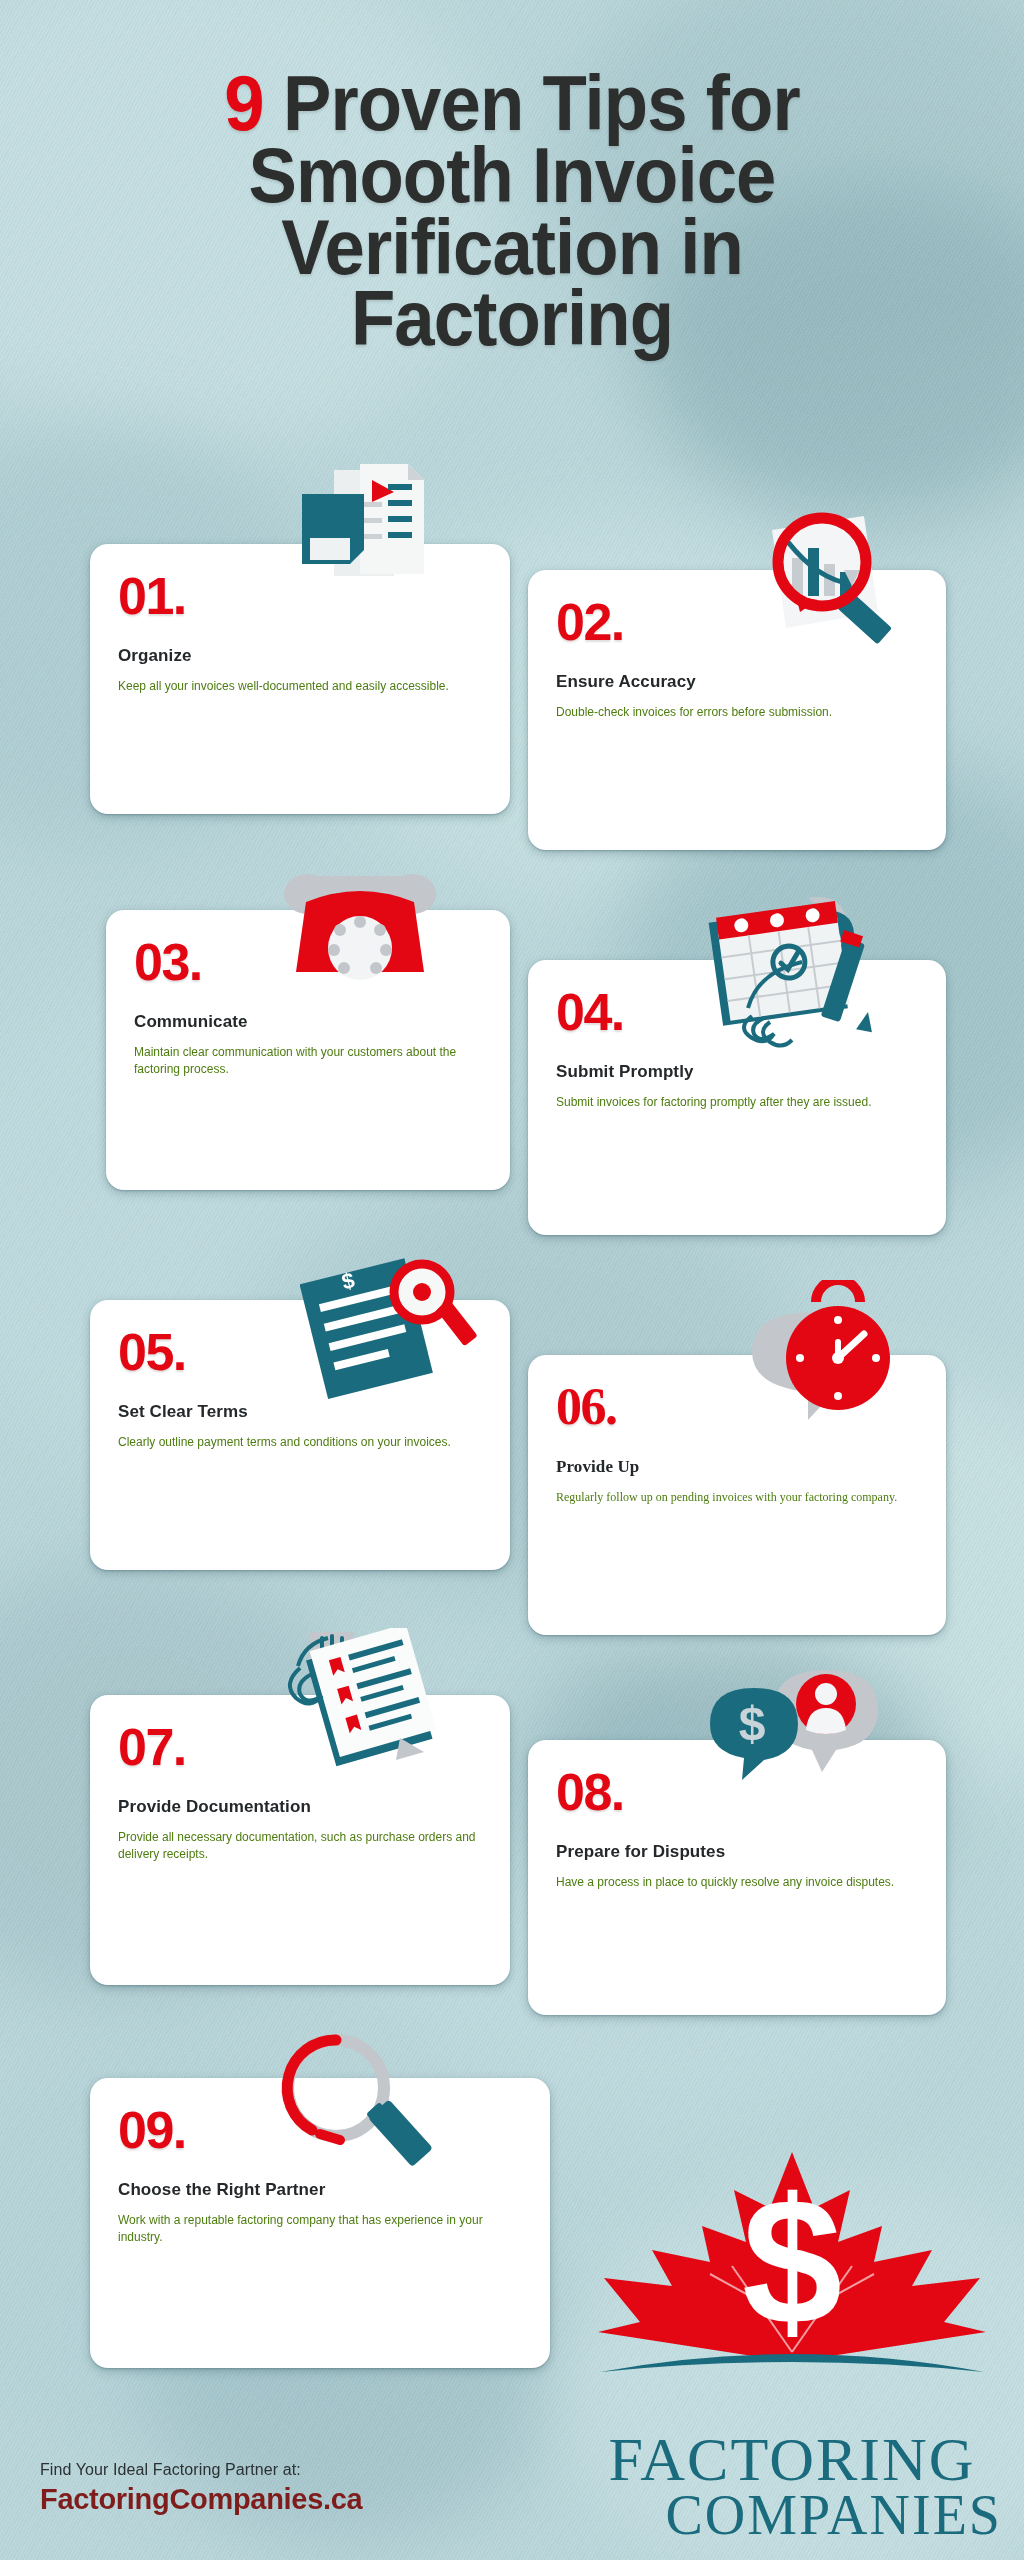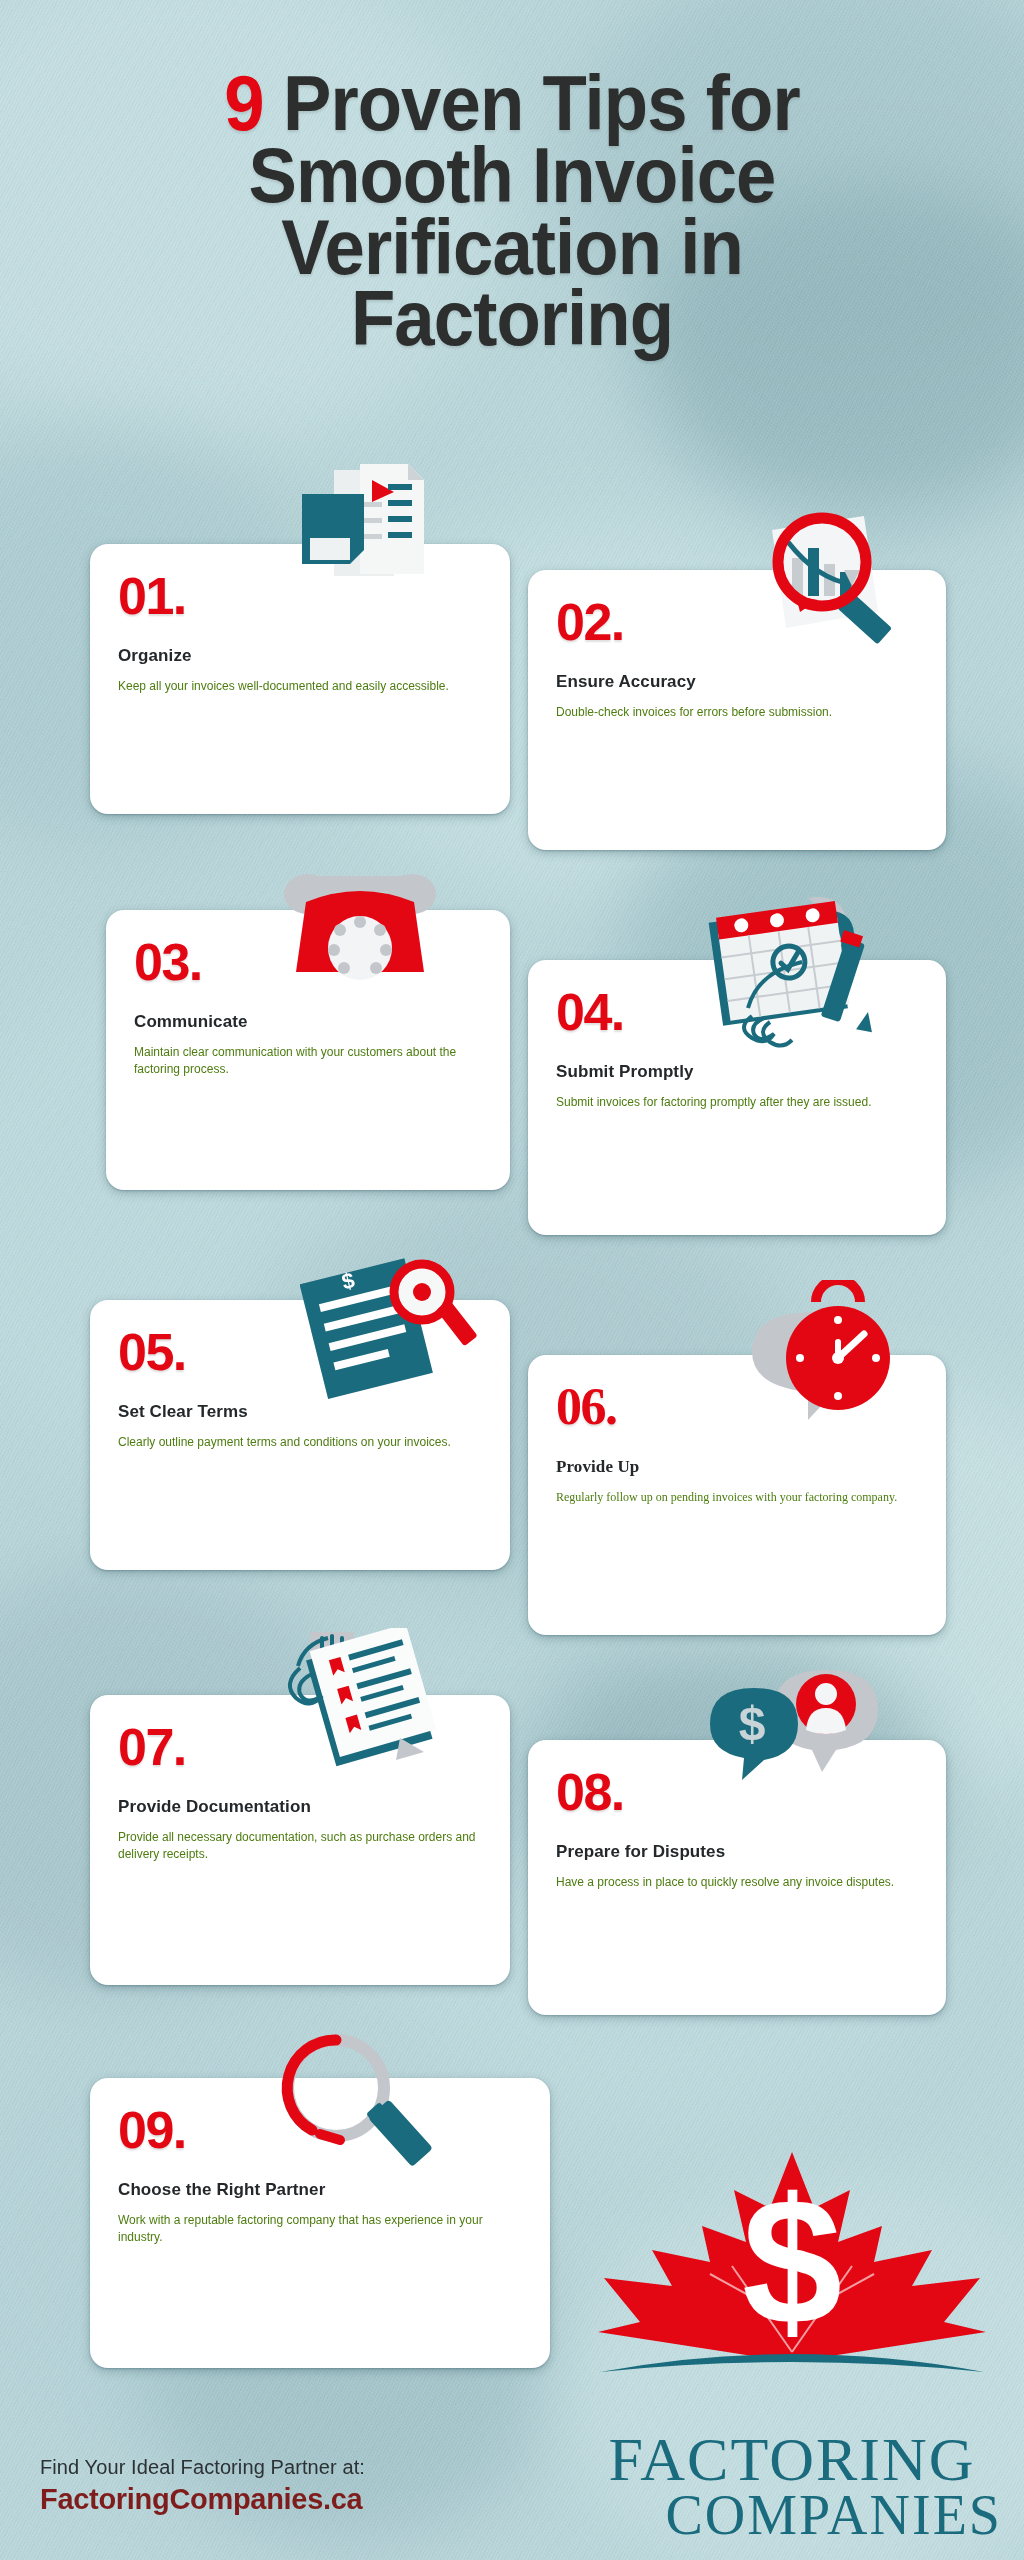--- a/index.html
+++ b/index.html
@@ -69,21 +69,21 @@
     color:#4d7c0f;
   }
 
   
   .icon { position:absolute; z-index:5; }
 
   
   .foot {
     position:absolute; left:40px; bottom:44px; z-index:4;
   }
-  .foot-line1 { font-size:20px; color:#2c3133; letter-spacing:.1px; }
+  .foot-line1 { font-size:16px; color:#2c3133; letter-spacing:.1px; }
   .foot-line2 { font-size:29px; font-weight:700; color:#7f1d1d; margin-top:4px; letter-spacing:-.3px; }
 
   .logo { position:absolute; right:22px; bottom:18px; z-index:4; width:420px; text-align:center; }
   .logo-word1 { font-family:"Liberation Serif", serif; color:#1a6b7d; font-size:62px; letter-spacing:2px; line-height:.95; }
   .logo-word2 { font-family:"Liberation Serif", serif; color:#1a6b7d; font-size:56px; letter-spacing:2px; line-height:.95;text-align:right; }
 </style>
 </head>
 <body>
 
 <div id="bg">

